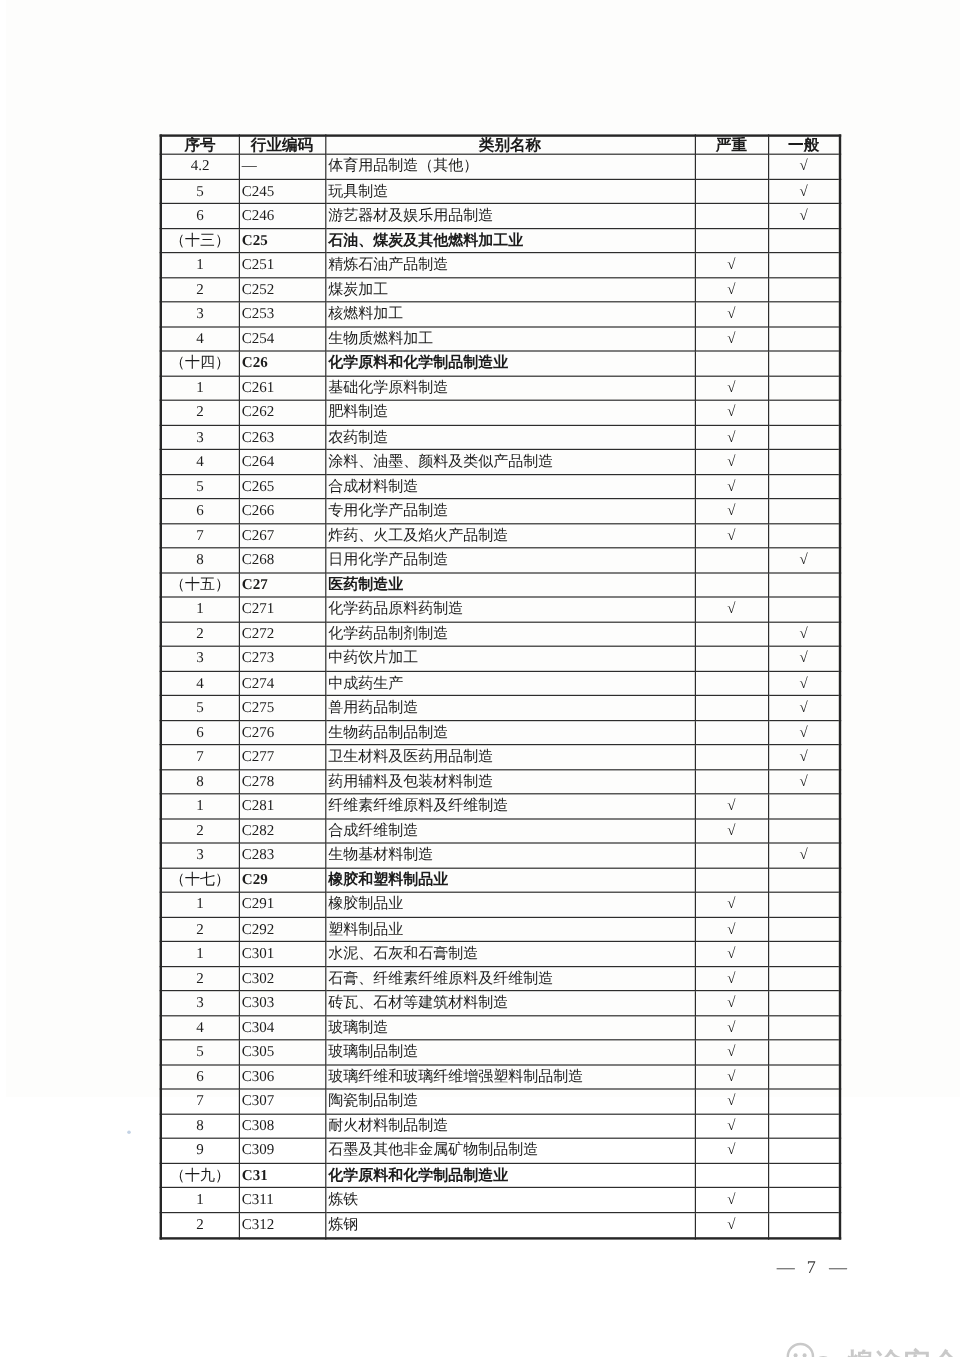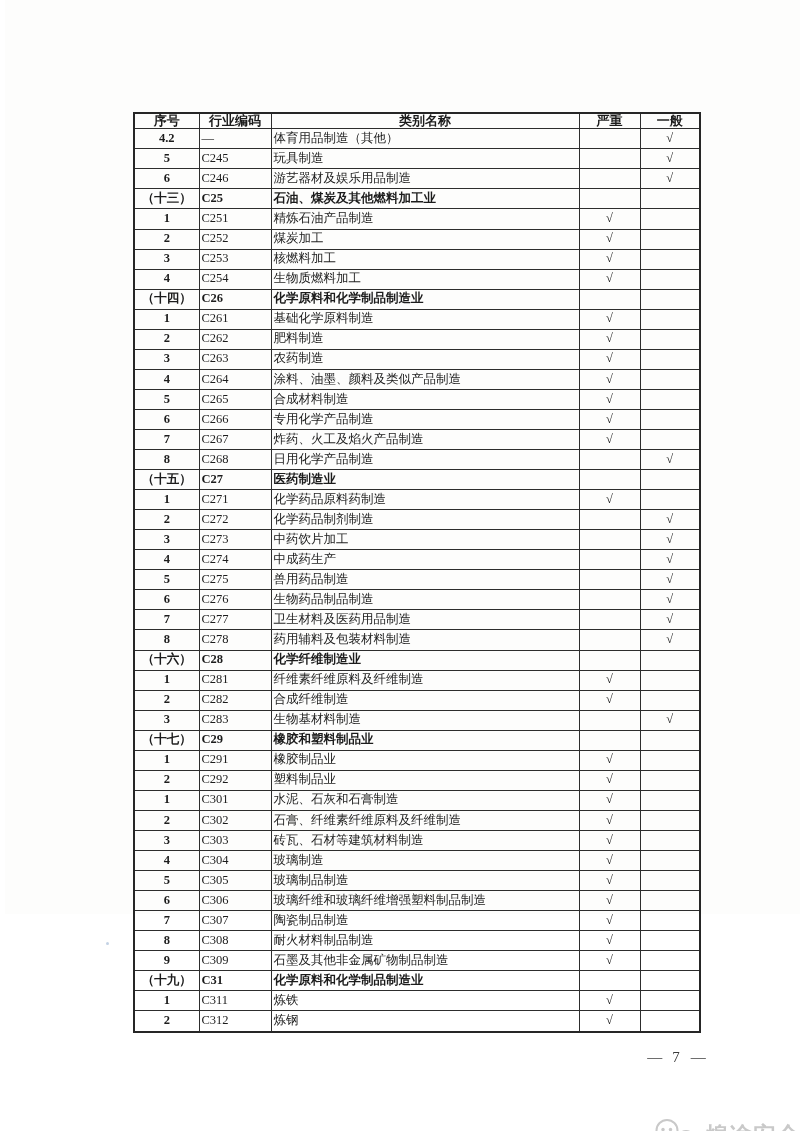--- a/index.html
+++ b/index.html
@@ -34,21 +34,21 @@
     padding: 0 2px;
     overflow: hidden;
     white-space: nowrap;
     vertical-align: middle;
   }
   .class-table th {
     font-weight: bold;
     font-size: 13px;
     text-align: center;
   }
-  .c-seq  { text-align: center; font-weight: bold; }
+  .c-seq  { text-align: center; }
   .c-code { text-align: left; padding-left: 9px; }
   .c-name { text-align: left; padding-left: 9px; }
   .c-mark { text-align: center; font-size: 13.5px; }
   tr.section .c-code, tr.section .c-name { font-weight: bold; }
   .footer-page-num {
     position: absolute;
     left: 626px;
     top: 1049px;
     width: 90px;
     display: flex;
@@ -282,27 +282,20 @@
           <td class="c-name">卫生材料及医药用品制造</td>
           <td class="c-mark"></td>
           <td class="c-mark">√</td>
         </tr>
         <tr>
           <td class="c-seq">8</td>
           <td class="c-code">C278</td>
           <td class="c-name">药用辅料及包装材料制造</td>
           <td class="c-mark"></td>
           <td class="c-mark">√</td>
-        </tr>
-        <tr class="section">
-          <td class="c-seq">（十六）</td>
-          <td class="c-code">C28</td>
-          <td class="c-name">化学纤维制造业</td>
-          <td class="c-mark"></td>
-          <td class="c-mark"></td>
         </tr>
         <tr>
           <td class="c-seq">1</td>
           <td class="c-code">C281</td>
           <td class="c-name">纤维素纤维原料及纤维制造</td>
           <td class="c-mark">√</td>
           <td class="c-mark"></td>
         </tr>
         <tr>
           <td class="c-seq">2</td>

